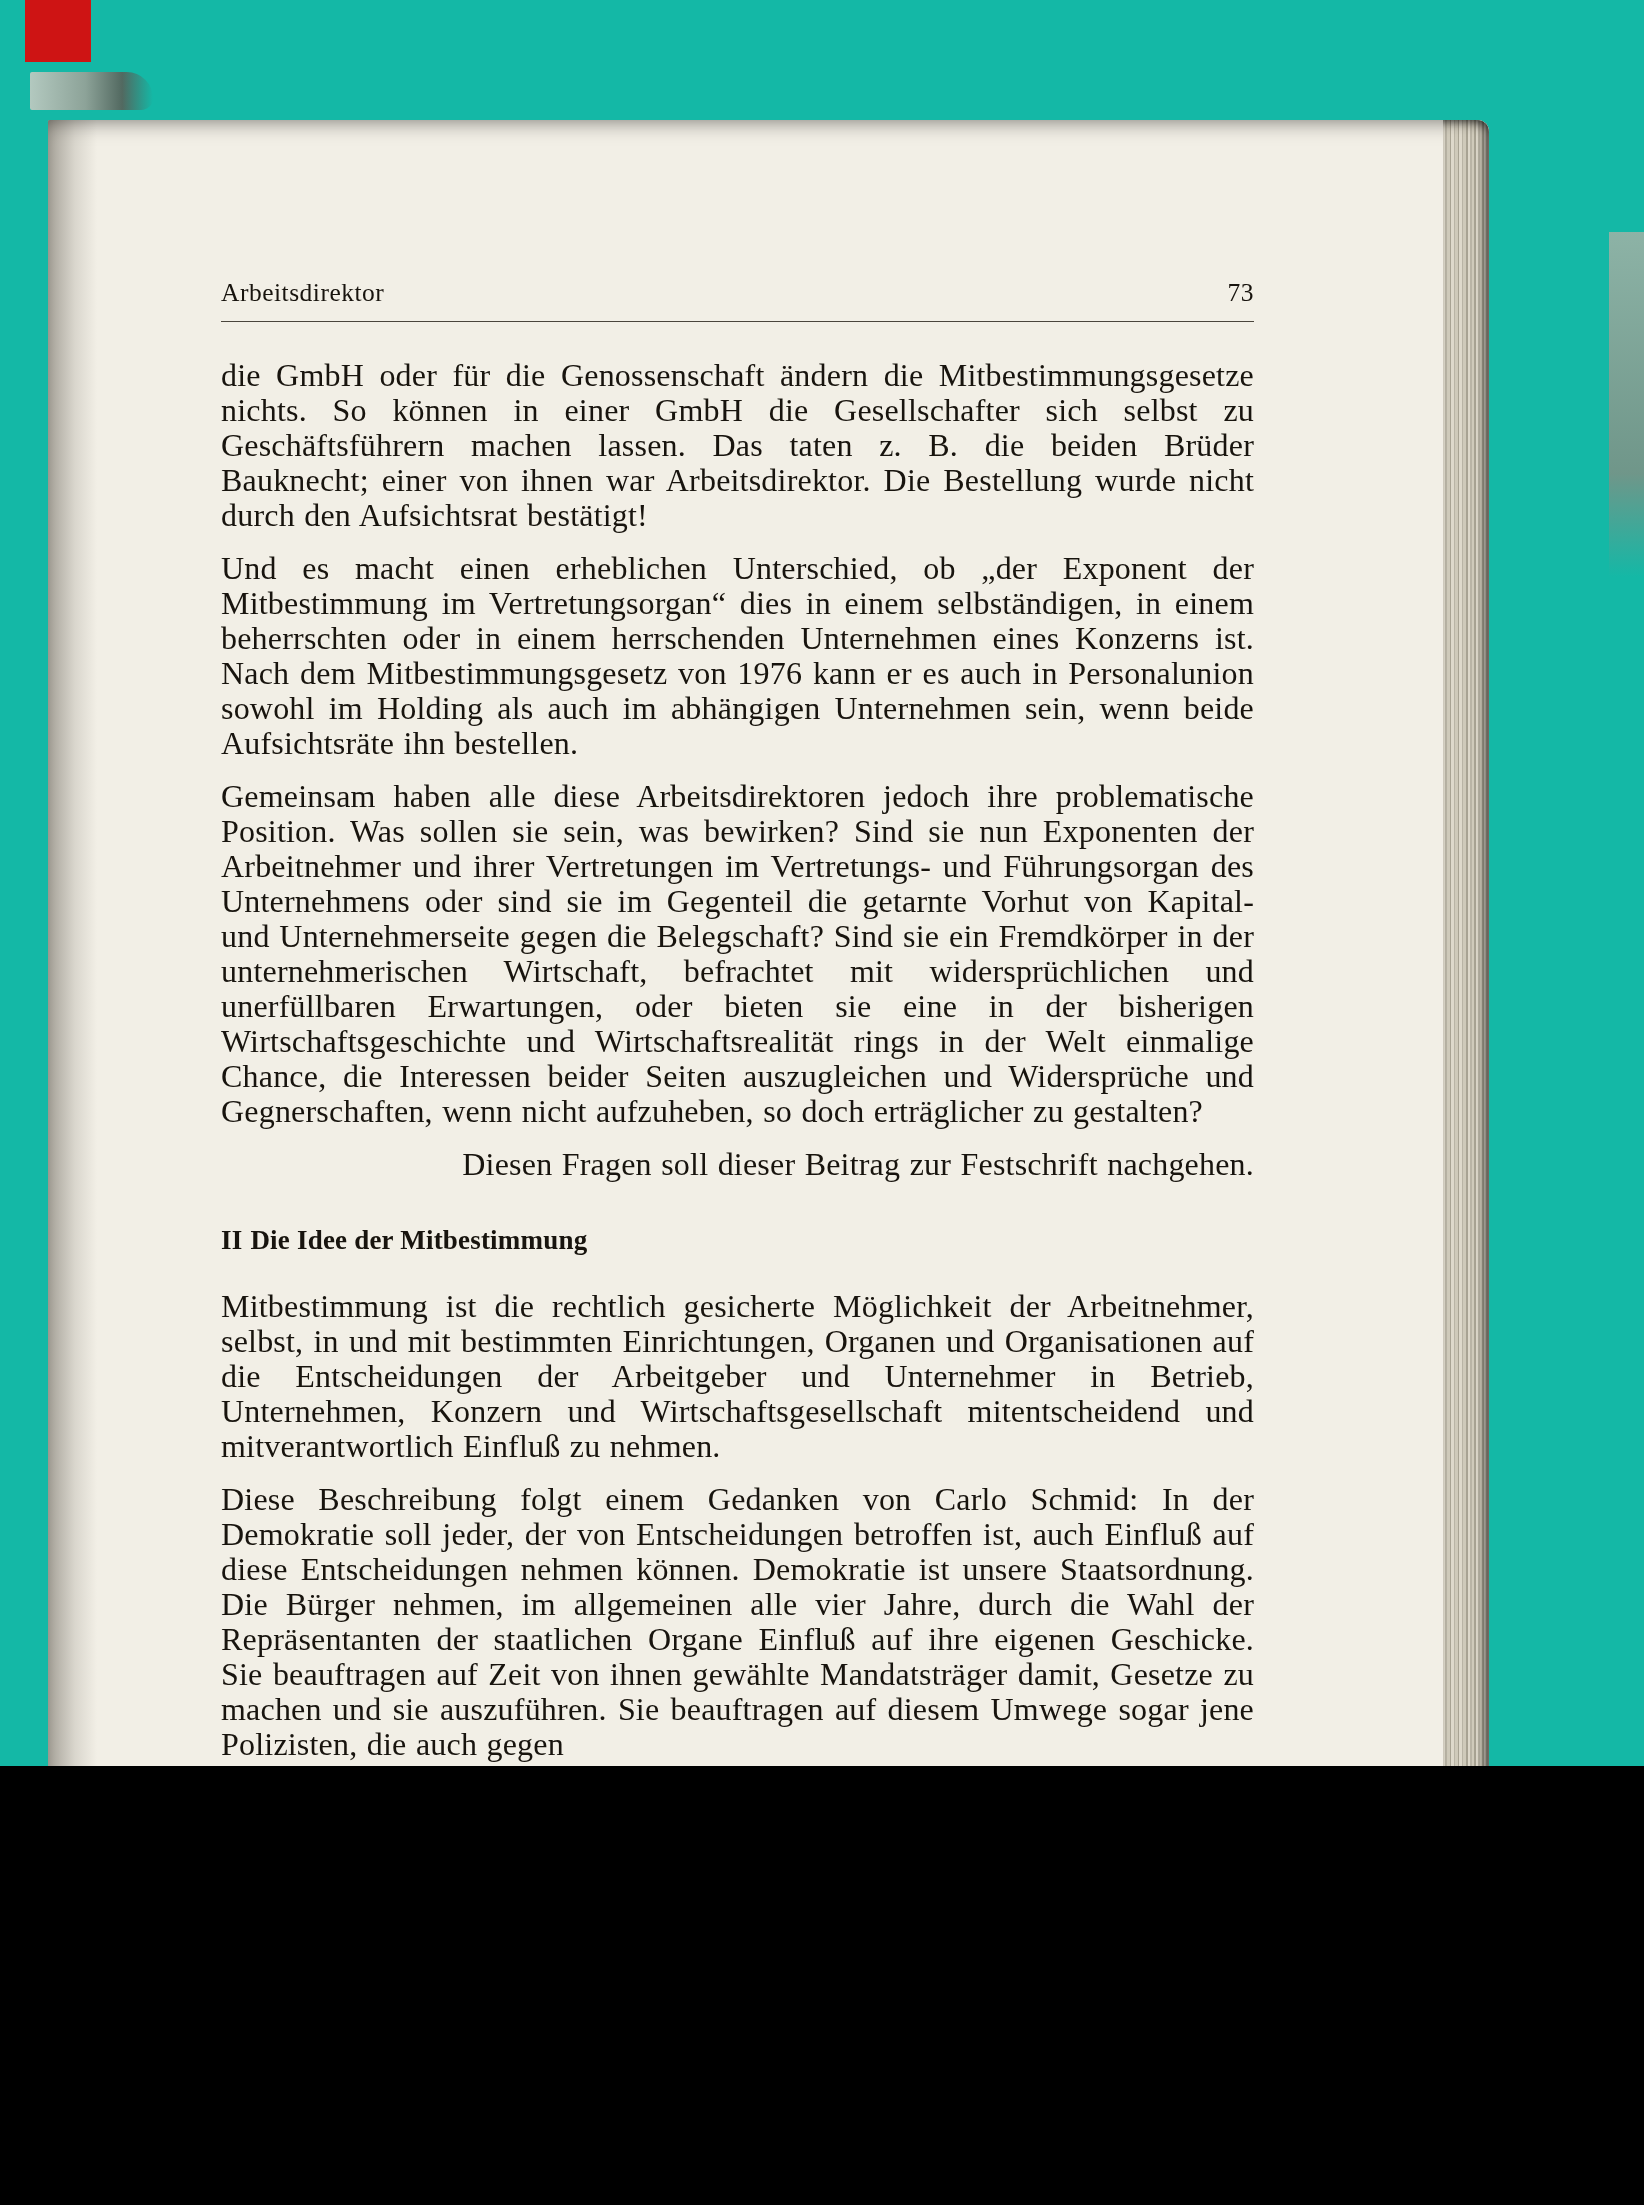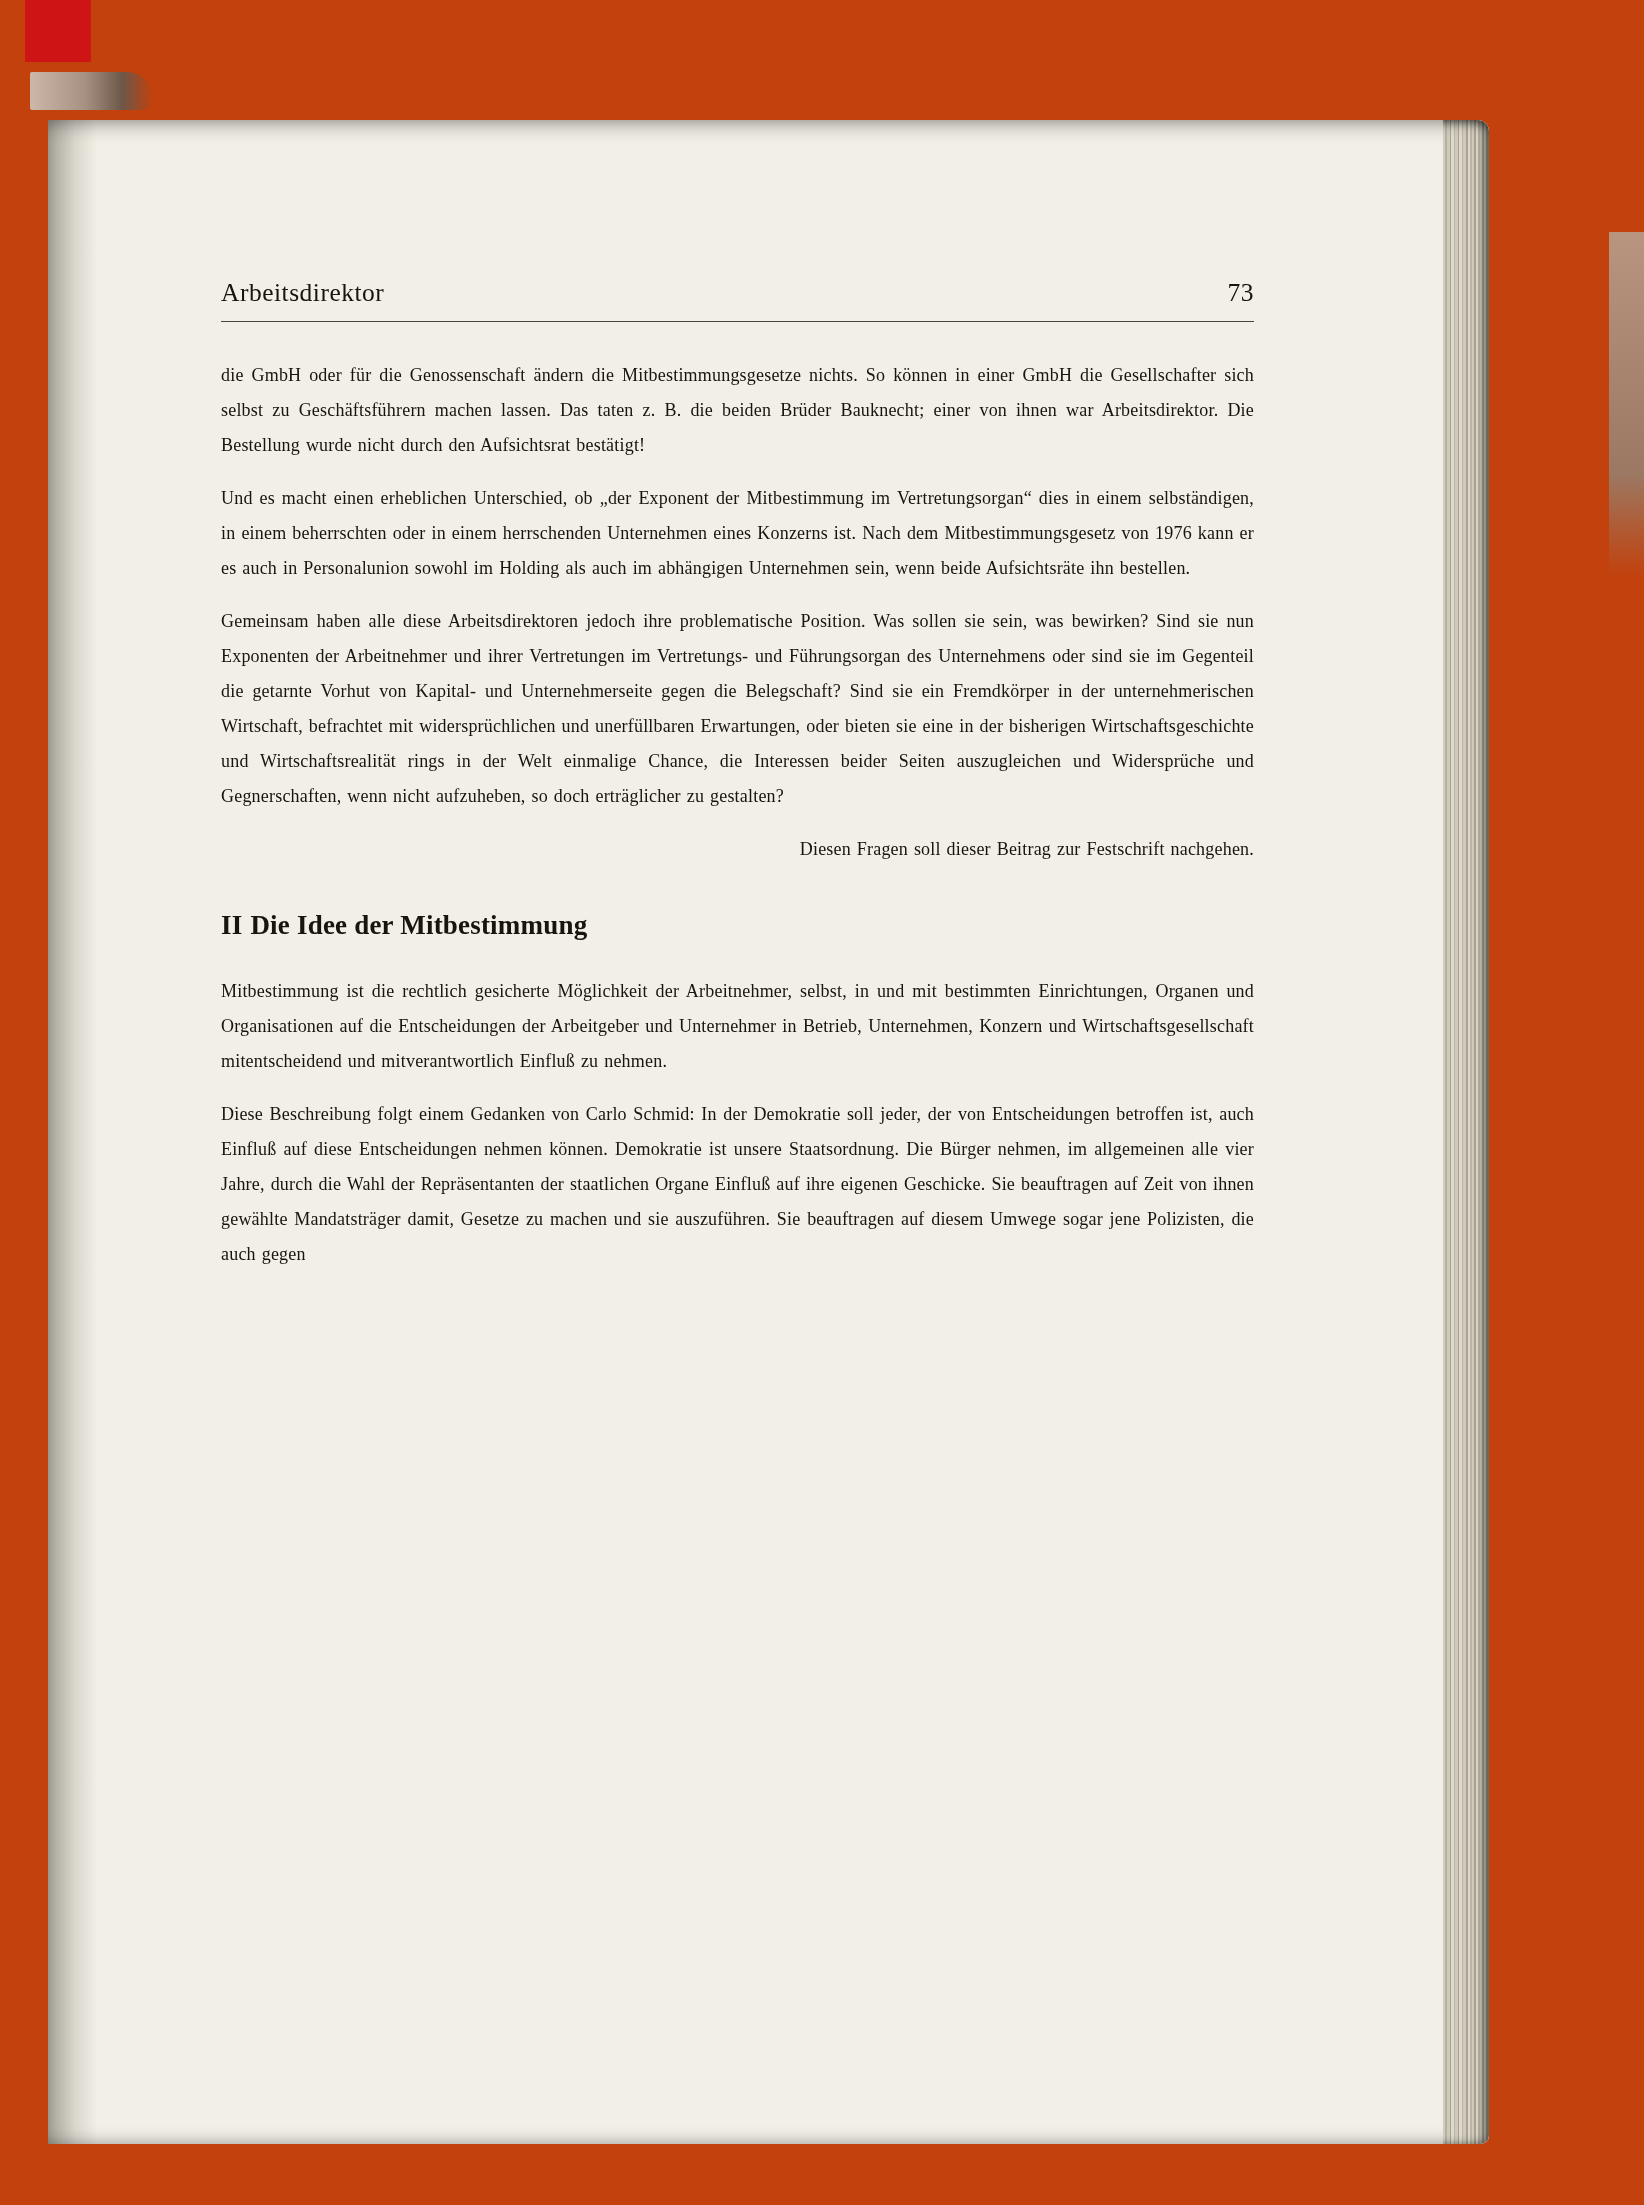--- a/index.html
+++ b/index.html
@@ -3,22 +3,22 @@
 <meta charset="utf-8">
 <style>
   html, body {
     margin: 0;
     padding: 0;
     background: #000;
   }
   .scene {
     position: relative;
     width: 1644px;
-    height: 2205px;
-    background: #c2410c;
+    height: 1766px;
+    background: #14b8a6;
     overflow: hidden;
     font-family: "Liberation Serif", serif;
   }
   .red-tab {
     position: absolute;
     left: 25px;
     top: 0;
     width: 66px;
     height: 62px;
     background: #ce1414;
@@ -90,21 +90,21 @@
     display: flex;
     justify-content: space-between;
     align-items: baseline;
     font-size: 25.5px;
     letter-spacing: 0.5px;
     padding-bottom: 13px;
     border-bottom: 1.6px solid #4a453c;
     margin-bottom: 36px;
   }
   .para {
-    font-size: 18px;
+    font-size: 32px;
     line-height: 35px;
     letter-spacing: 0.2px;
     word-spacing: 1.2px;
     text-align: justify;
     margin: 0 0 18px 0;
     hyphens: auto;
   }
   .para.short {
     text-align: right;
   }

